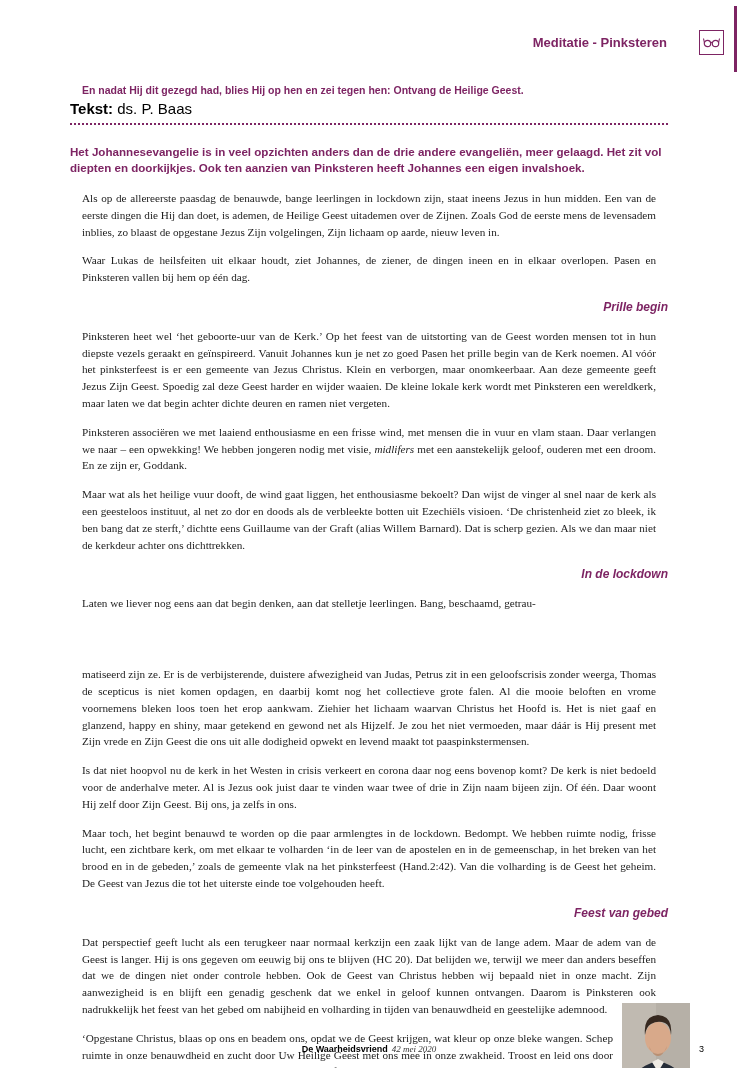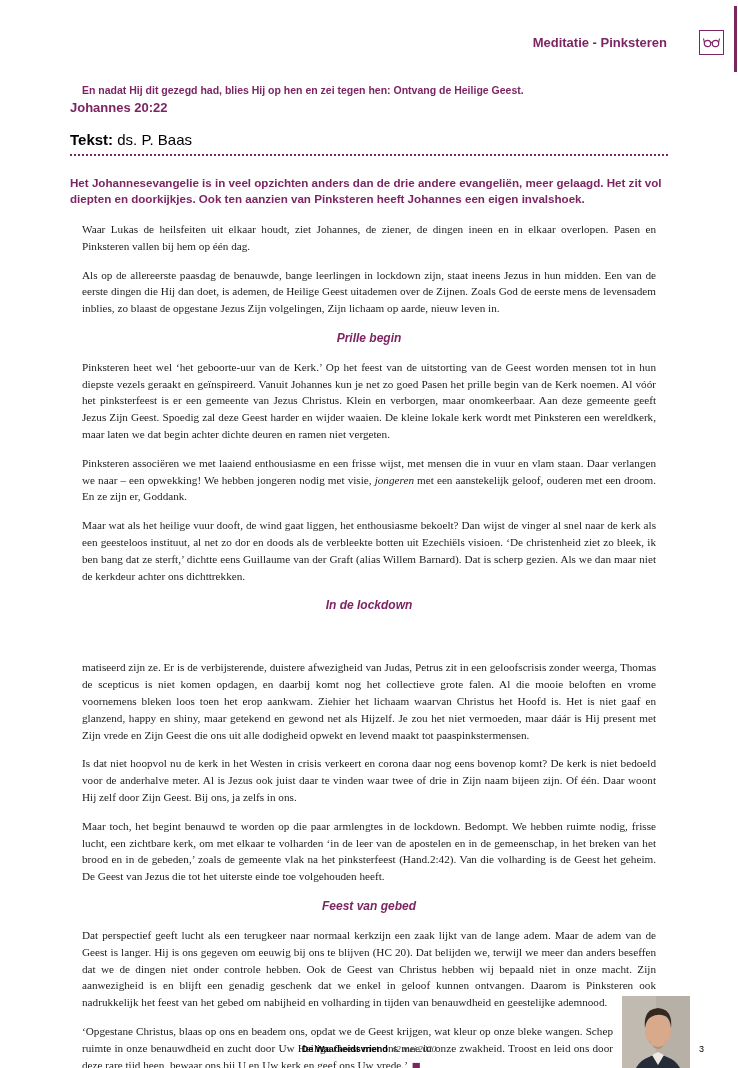--- a/index.html
+++ b/index.html
@@ -103,21 +103,21 @@
     text-align: left;
     margin-bottom: 13px;
   }
   .body-p { margin: 12px; }
   .subhead {
     font-family: "Liberation Sans", sans-serif;
     font-style: italic;
     font-weight: bold;
     font-size: 12px;
     color: var(--accent);
-    text-align: center;
+    text-align: right;
     margin: 9px 0 3px 0;
   }
   .italic-word { font-style: italic; }
   .end-mark {
     font-family: "DejaVu Sans", sans-serif;
     color: var(--accent);
     font-size: 9.5px;
     margin-left: 4px;
   }
   
@@ -190,39 +190,39 @@
         <circle cx="4.5" cy="6.5" r="3.2" fill="none" stroke="#7d2463" stroke-width="1.2"></circle>
         <circle cx="12.5" cy="6.5" r="3.2" fill="none" stroke="#7d2463" stroke-width="1.2"></circle>
         <path d="M7.5 6 Q8.5 4.5 9.5 6" fill="none" stroke="#7d2463" stroke-width="1.1"></path>
       </svg>
     </span>
   </div>
 
   <div class="content">
 
     <p class="verse">En nadat Hij dit gezegd had, blies Hij op hen en zei tegen hen: Ontvang de Heilige Geest.</p>
-    <p class="verse-ref">Johannes 20:22</p>
 
     <div class="byline">
       <span class="byline-label">Tekst:</span>
       <span class="byline-author">ds. P. Baas</span>
     </div>
     <div class="dotted-rule"></div>
 
     <div class="columns">
 
       <div class="col">
         <p class="intro">Het Johannesevangelie is in veel opzichten anders dan de drie andere evangeliën, meer gelaagd. Het zit vol diepten en doorkijkjes. Ook ten aanzien van Pinksteren heeft Johannes een eigen invalshoek.</p>
+        <div class="body-p">Als op de allereerste paasdag de benauwde, bange leerlingen in lockdown zijn, staat ineens Jezus in hun midden. Een van de eerste dingen die Hij dan doet, is ademen, de Heilige Geest uitademen over de Zijnen. Zoals God de eerste mens de levensadem inblies, zo blaast de opgestane Jezus Zijn volgelingen, Zijn lichaam op aarde, nieuw leven in.</div>
         <div class="body-p">Waar Lukas de heilsfeiten uit elkaar houdt, ziet Johannes, de ziener, de dingen ineen en in elkaar overlopen. Pasen en Pinksteren vallen bij hem op één dag.</div>
-        <div class="body-p">Als op de allereerste paasdag de benauwde, bange leerlingen in lockdown zijn, staat ineens Jezus in hun midden. Een van de eerste dingen die Hij dan doet, is ademen, de Heilige Geest uitademen over de Zijnen. Zoals God de eerste mens de levensadem inblies, zo blaast de opgestane Jezus Zijn volgelingen, Zijn lichaam op aarde, nieuw leven in.</div>
         <h2 class="subhead">Prille begin</h2>
         <div class="body-p">Pinksteren heet wel ‘het geboorte-uur van de Kerk.’ Op het feest van de uitstorting van de Geest worden mensen tot in hun diepste vezels geraakt en geïnspireerd. Vanuit Johannes kun je net zo goed Pasen het prille begin van de Kerk noemen. Al vóór het pinksterfeest is er een gemeente van Jezus Christus. Klein en verborgen, maar onomkeerbaar. Aan deze gemeente geeft Jezus Zijn Geest. Spoedig zal deze Geest harder en wijder waaien. De kleine lokale kerk wordt met Pinksteren een wereldkerk, maar laten we dat begin achter dichte deuren en ramen niet vergeten.</div>
-        <div class="body-p"><span>Pinksteren associëren we met laaiend enthousiasme en een frisse wijst, met mensen die in vuur en vlam staan. Daar verlangen we naar – een opwekking! We hebben jongeren nodig met visie, </span><span class="italic-word">jongeren</span><span> met een aanstekelijk geloof, ouderen met een droom. En ze zijn er, Goddank.</span></div>
+        <div class="body-p"><span>Pinksteren associëren we met laaiend enthousiasme en een frisse wind, met mensen die in vuur en vlam staan. Daar verlangen we naar – een opwekking! We hebben jongeren nodig met visie, </span><span class="italic-word">midlifers</span><span> met een aanstekelijk geloof, ouderen met een droom. En ze zijn er, Goddank.</span></div>
         <div class="body-p">Maar wat als het heilige vuur dooft, de wind gaat liggen, het enthousiasme bekoelt? Dan wijst de vinger al snel naar de kerk als een geesteloos instituut, al net zo dor en doods als de verbleekte botten uit Ezechiëls visioen. ‘De christenheid ziet zo bleek, ik ben bang dat ze sterft,’ dichtte eens Guillaume van der Graft (alias Willem Barnard). Dat is scherp gezien. Als we dan maar niet de kerkdeur achter ons dichttrekken.</div>
         <h2 class="subhead">In de lockdown</h2>
+        <div class="body-p">Laten we liever nog eens aan dat begin denken, aan dat stelletje leerlingen. Bang, beschaamd, getrau-</div>
       </div>
 
       <div class="col">
         <div class="body-p">matiseerd zijn ze. Er is de verbijsterende, duistere afwezigheid van Judas, Petrus zit in een geloofscrisis zonder weerga, Thomas de scepticus is niet komen opdagen, en daarbij komt nog het collectieve grote falen. Al die mooie beloften en vrome voornemens bleken loos toen het erop aankwam. Ziehier het lichaam waarvan Christus het Hoofd is. Het is niet gaaf en glanzend, happy en shiny, maar getekend en gewond net als Hijzelf. Je zou het niet vermoeden, maar dáár is Hij present met Zijn vrede en Zijn Geest die ons uit alle dodigheid opwekt en levend maakt tot paaspinkstermensen.</div>
         <div class="body-p">Is dat niet hoopvol nu de kerk in het Westen in crisis verkeert en corona daar nog eens bovenop komt? De kerk is niet bedoeld voor de anderhalve meter. Al is Jezus ook juist daar te vinden waar twee of drie in Zijn naam bijeen zijn. Of één. Daar woont Hij zelf door Zijn Geest. Bij ons, ja zelfs in ons.</div>
         <div class="body-p">Maar toch, het begint benauwd te worden op die paar armlengtes in de lockdown. Bedompt. We hebben ruimte nodig, frisse lucht, een zichtbare kerk, om met elkaar te volharden ‘in de leer van de apostelen en in de gemeenschap, in het breken van het brood en in de gebeden,’ zoals de gemeente vlak na het pinksterfeest (Hand.2:42). Van die volharding is de Geest het geheim. De Geest van Jezus die tot het uiterste einde toe volgehouden heeft.</div>
         <h2 class="subhead">Feest van gebed</h2>
         <div class="body-p"><span>Dat perspectief geeft lucht als een terugkeer naar normaal kerkzijn een zaak lijkt van de lange adem. Maar de adem van de Geest is langer. Hij is ons gegeven om eeuwig bij ons te blijven (HC 20). Dat belijden we, terwijl we meer dan anders beseffen dat we de dingen niet onder controle hebben. Ook de Geest van Christus hebben wij bepaald niet in onze macht. Zijn aanwezigheid is en blijft een genadig geschenk dat we enkel in geloof kunnen ontvangen. Daarom is Pinksteren ook nadrukkelijk het feest van het gebed </span><span class="author-box">
               <span class="author-photo">
                 <svg width="68" height="93" viewBox="0 0 68 93" aria-hidden="true">

